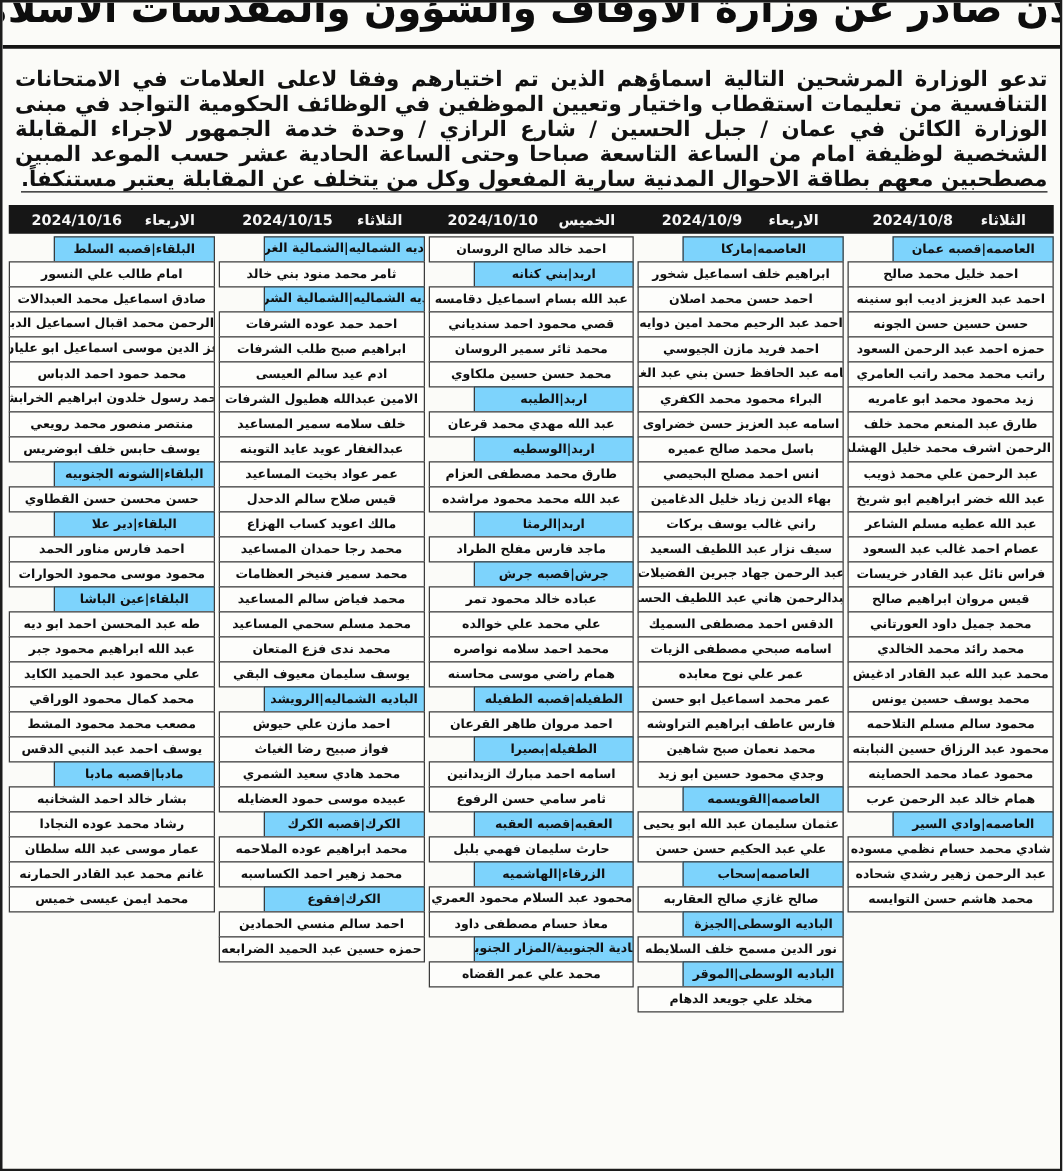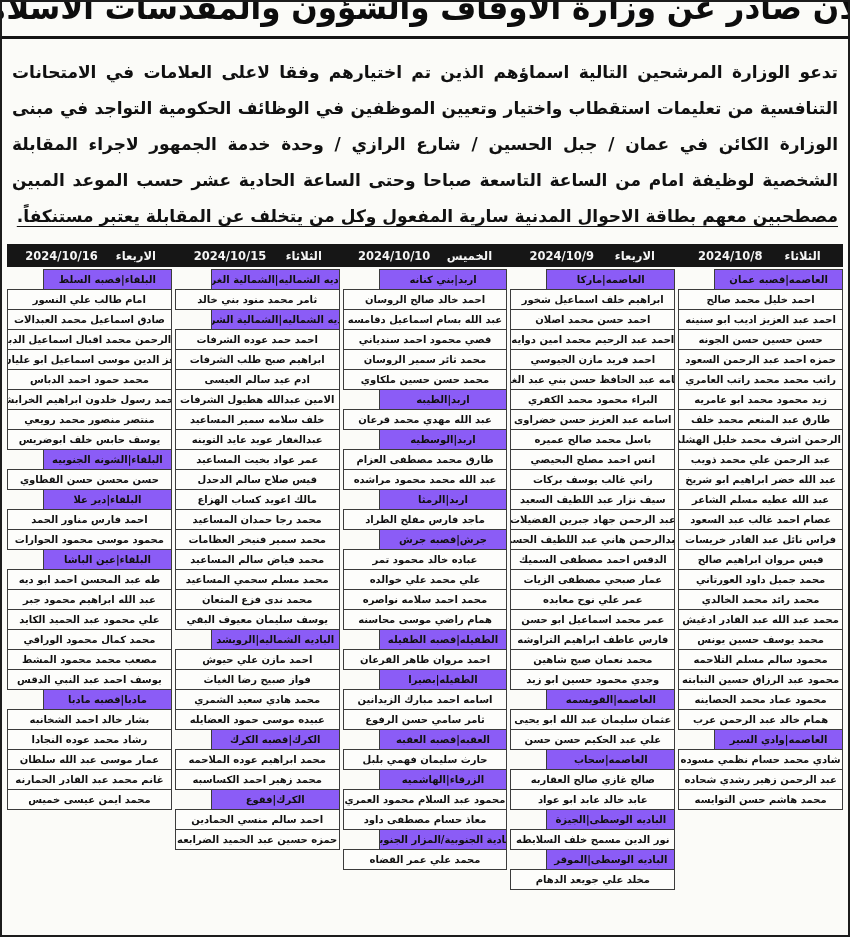--- a/index.html
+++ b/index.html
@@ -9,39 +9,39 @@
     font-family:"DejaVu Sans", sans-serif;direction:rtl;overflow:hidden;
   }
   .title-box{height:34px;overflow:hidden;border-bottom:3px solid #141414;
     display:flex;justify-content:center;align-items:flex-start;}
   .title-box h1{
     margin:-13px 0 0 0;font-size:31px;font-weight:bold;color:#0d0d0d;
     white-space:nowrap;letter-spacing:-1px;transform:scaleY(1.05);
   }
   .body-text{
     padding:15px 10px 8px 10px;font-size:17px;font-weight:bold;color:#111;
-    line-height:36px;text-align:justify;
+    line-height:20px;text-align:justify;
   }
   .body-text u{text-decoration:underline;text-underline-offset:4px;}
   .tbl{margin:2px 5px 0 5px;}
   .thead{display:flex;background:#161616;height:23px;margin-bottom:2px;}
   .hcell{flex:1;display:flex;align-items:center;justify-content:space-evenly;
     color:#f5f5f5;font-size:11.5px;font-weight:bold;}
   .hcell .date{direction:ltr;}
   .cols{display:flex;gap:3px;align-items:flex-start;}
   .col{flex:1;display:flex;flex-direction:column;min-width:0;}
   .row{
     height:21px;box-sizing:border-box;margin-top:-1px;
     border:1px solid #3c3c3c;background:#fdfdfb;
     display:flex;align-items:center;justify-content:center;
     font-size:10px;font-weight:bold;color:#101010;
     white-space:nowrap;overflow:hidden;padding:0 2px;
   }
   .row:first-child{margin-top:0;}
-  .row.loc{background:#8b5cf6;margin-left:36px;}
+  .row.loc{background:#7dd3fc;margin-left:36px;}
 </style>
 </head>
 <body>
 
 <div class="page">
 
   <div class="title-box">
     <h1>اعلان صادر عن وزارة الاوقاف والشؤون والمقدسات الاسلامية</h1>
   </div>
 
@@ -107,45 +107,45 @@
           <div class="row loc">العاصمه|ماركا</div>
           <div class="row">ابراهيم خلف اسماعيل شخور</div>
           <div class="row">احمد حسن محمد اصلان</div>
           <div class="row">احمد عبد الرحيم محمد امين دوايه</div>
           <div class="row">احمد فريد مازن الجيوسي</div>
           <div class="row">اسامه عبد الحافظ حسن بني عبد الغني</div>
           <div class="row">البراء محمود محمد الكفري</div>
           <div class="row">اسامه عبد العزيز حسن خضراوى</div>
           <div class="row">باسل محمد صالح عميره</div>
           <div class="row">انس احمد مصلح البحيصي</div>
+          <div class="row">بهاء الدين زياد خليل الدغامين</div>
           <div class="row">راني غالب يوسف بركات</div>
           <div class="row">سيف نزار عبد اللطيف السعيد</div>
           <div class="row">عبد الرحمن جهاد جبرين الفضيلات</div>
           <div class="row">عبدالرحمن هاني عبد اللطيف الحسن</div>
           <div class="row">الدقس احمد مصطفى السميك</div>
-          <div class="row">عمار صبحي مصطفى الزيات</div>
+          <div class="row">اسامه صبحي مصطفى الزيات</div>
           <div class="row">عمر علي نوح معابده</div>
           <div class="row">عمر محمد اسماعيل ابو حسن</div>
           <div class="row">فارس عاطف ابراهيم التراوشه</div>
           <div class="row">محمد نعمان صبح شاهين</div>
           <div class="row">وجدي محمود حسين ابو زيد</div>
           <div class="row loc">العاصمه|القويسمه</div>
           <div class="row">عثمان سليمان عبد الله ابو يحيى</div>
           <div class="row">علي عبد الحكيم حسن حسن</div>
           <div class="row loc">العاصمه|سحاب</div>
           <div class="row">صالح غازي صالح العقاربه</div>
-          <div class="row">عابد خالد عابد ابو عواد</div>
           <div class="row loc">الباديه الوسطى|الجيزة</div>
           <div class="row">نور الدين مسمح خلف السلايطه</div>
           <div class="row loc">الباديه الوسطى|الموقر</div>
           <div class="row">مخلد علي جويعد الدهام</div>
         </div>
         <div class="col">
+          <div class="row">احمد خالد صالح الروسان</div>
           <div class="row loc">اربد|بني كنانه</div>
-          <div class="row">احمد خالد صالح الروسان</div>
           <div class="row">عبد الله بسام اسماعيل دقامسه</div>
           <div class="row">قصي محمود احمد سندياني</div>
           <div class="row">محمد ثائر سمير الروسان</div>
           <div class="row">محمد حسن حسين ملكاوي</div>
           <div class="row loc">اربد|الطيبه</div>
           <div class="row">عبد الله مهدي محمد قرعان</div>
           <div class="row loc">اربد|الوسطيه</div>
           <div class="row">طارق محمد مصطفى العزام</div>
           <div class="row">عبد الله محمد محمود مراشده</div>
           <div class="row loc">اربد|الرمثا</div>

